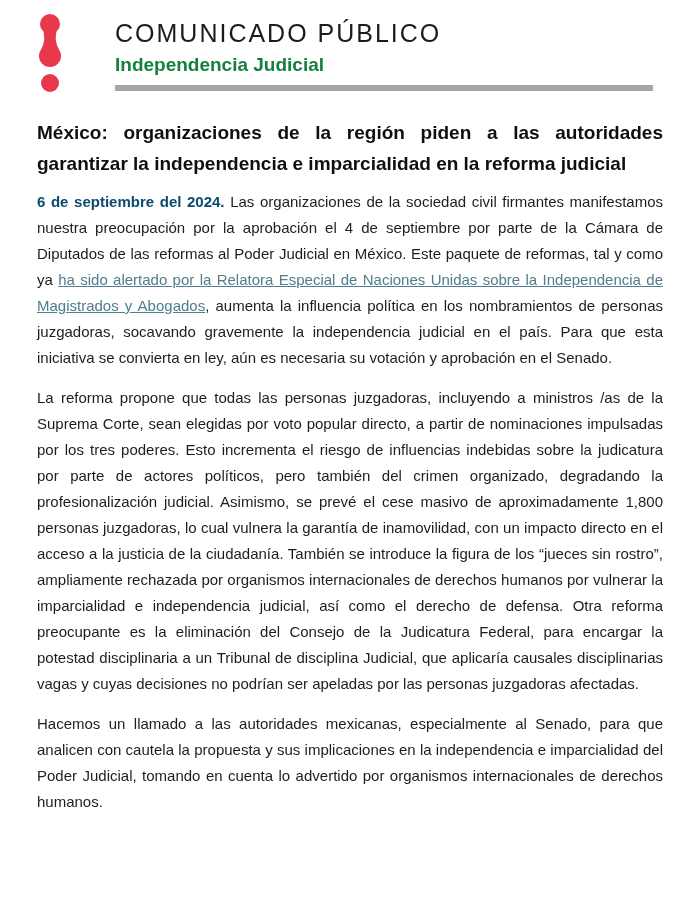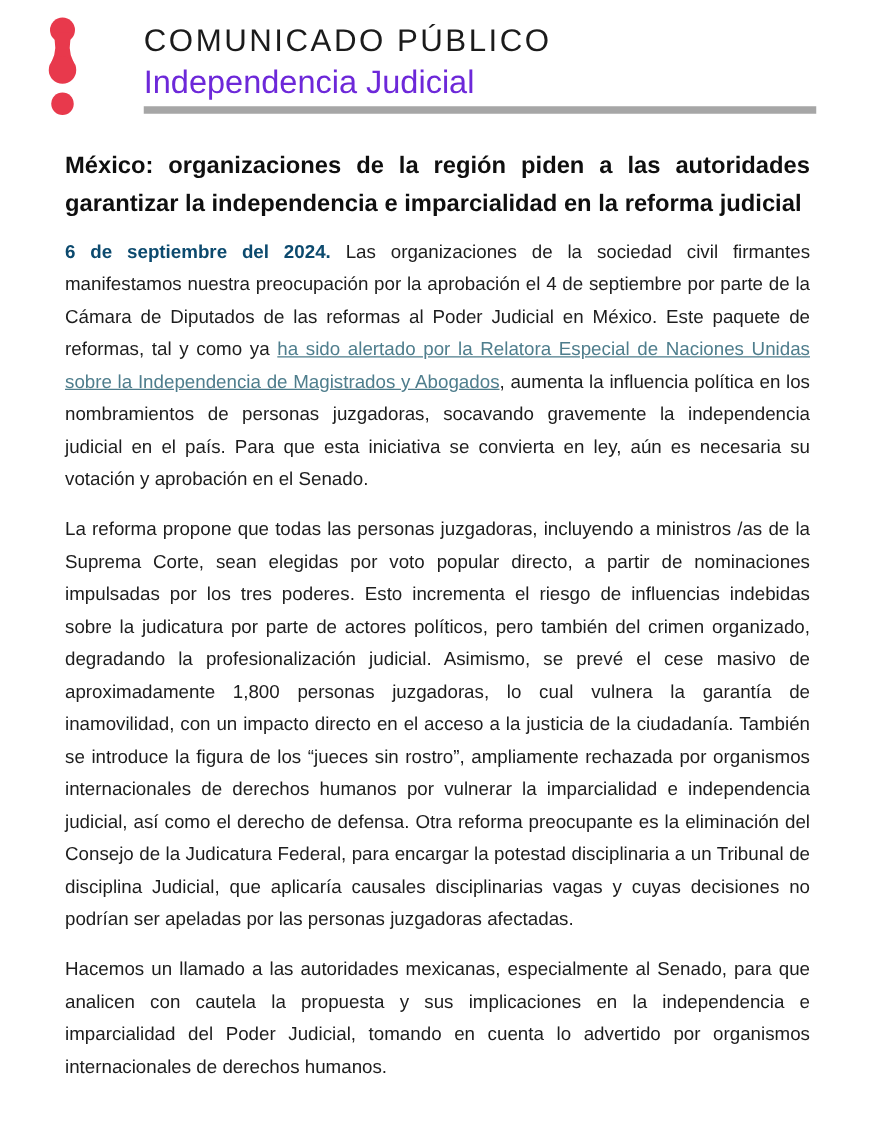--- a/index.html
+++ b/index.html
@@ -21,33 +21,33 @@
     height: 80px;
   }
   .kicker {
     font-size: 25px;
     letter-spacing: 2px;
     font-weight: 400;
     color: #1b1b1b;
     line-height: 30px;
   }
   .subtitle {
-    font-size: 26px;
-    font-weight: 400;
-    color: #6d28d9;
+    font-size: 19px;
+    font-weight: 700;
+    color: #15803d;
     margin-top: 4px;
     line-height: 26px;
   }
   .rule {
     margin-top: 7px;
     width: 538px;
     height: 6px;
     background: #a6a6a6;
   }
-  .doc { padding: 0 52px; }
+  .doc { padding: 0 37px; }
   .doc h1 {
     margin: 26px 0 10px 0;
     font-size: 19px;
     font-weight: 700;
     line-height: 31px;
     color: #0f0f0f;
     text-align: justify;
   }
   .doc p {
     margin: 0 0 14px 0;

